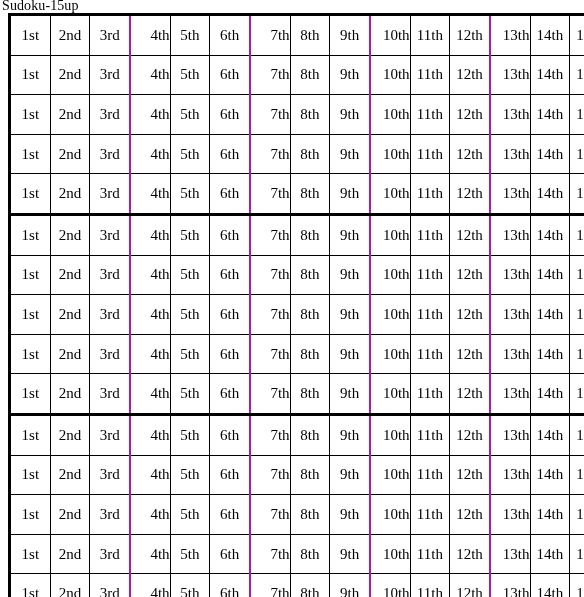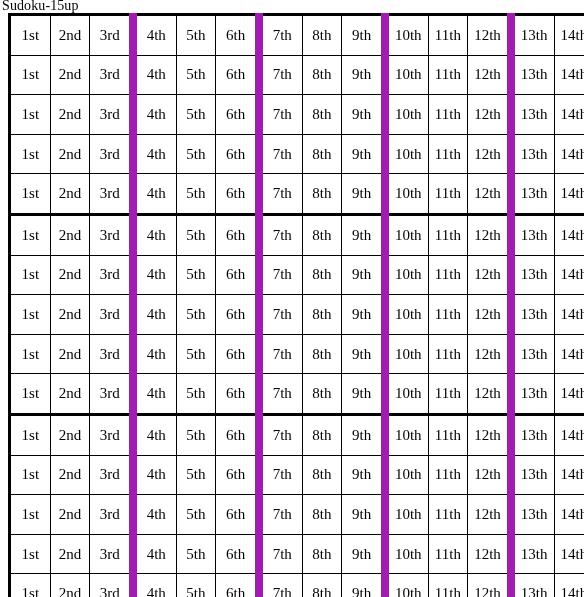--- a/index.html
+++ b/index.html
@@ -69,21 +69,22 @@
     overflow: hidden;
     white-space: nowrap;
   }
   table.sudoku-grid tr:first-child > td {
     border-top: 0;
   }
   table.sudoku-grid td:first-child {
     border-left: 0;
   }
   table.sudoku-grid td.block-left {
-    border-left: 8px solid #a21caf;
+    border-left: 2px solid #a21caf;
+    text-align: right;
   }
   table.sudoku-grid tr.block-top > td {
     border-top: 3px solid #000000;
   }
 </style>
 </head>
 <body>
 
 <div id="page">
 

